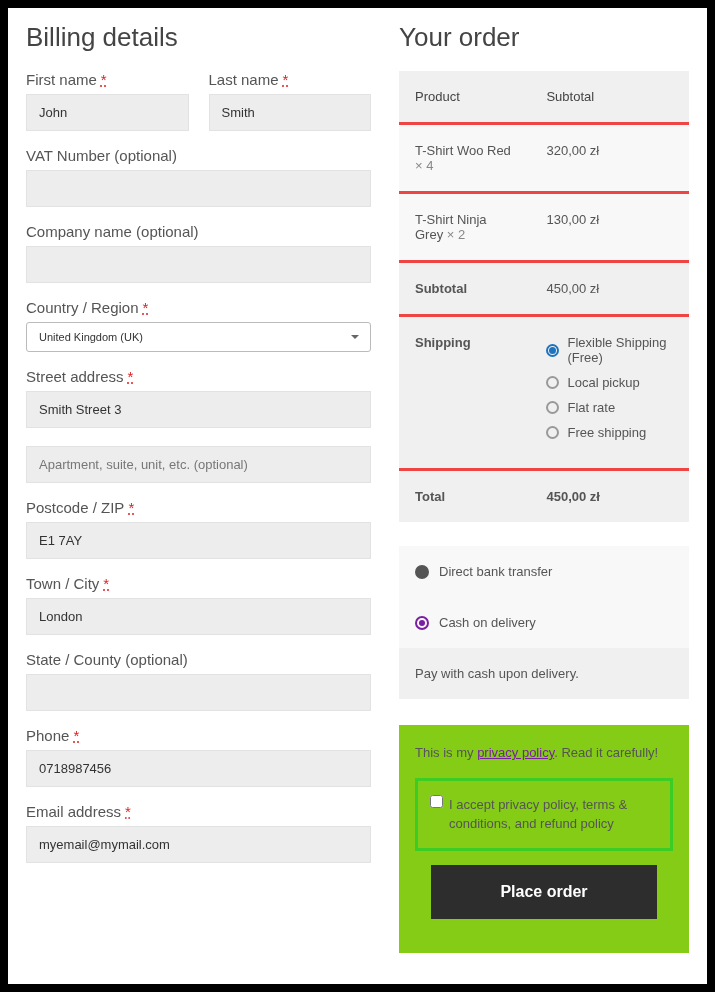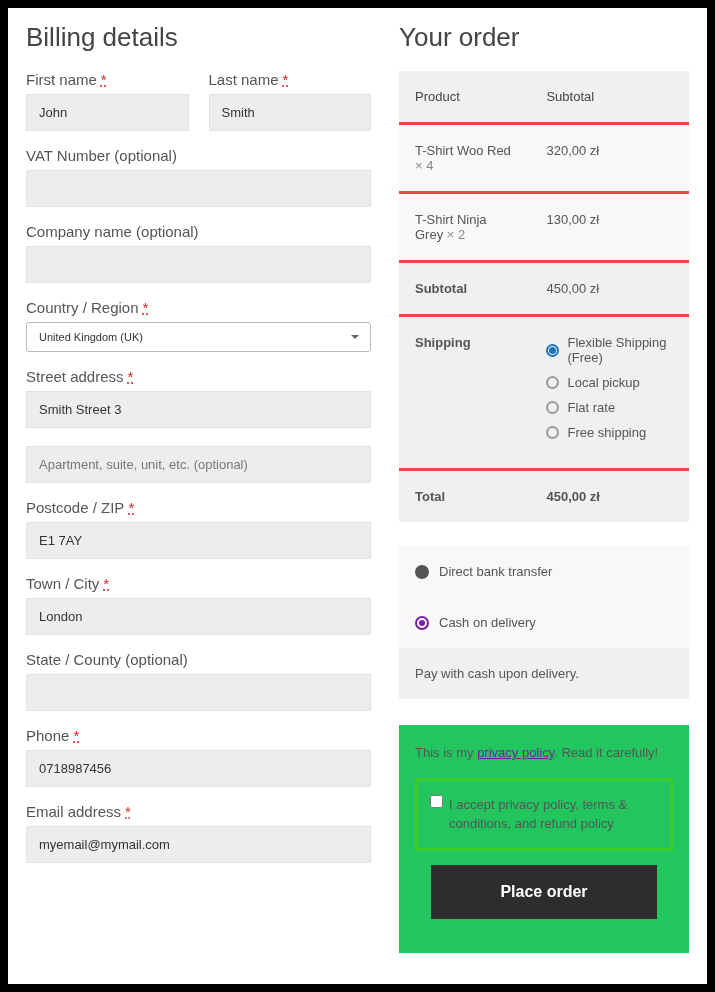--- a/index.html
+++ b/index.html
@@ -157,21 +157,21 @@
       background: #7a1fa2;
     }
     .payment-desc {
       background: #f0f0f0;
       padding: 18px 16px;
       font-size: 13px;
       color: #555;
     }
     .privacy-block {
       margin-top: 26px;
-      background: #22c55e;
+      background: #84cc16;
       padding: 18px 16px;
       font-size: 13px;
       color: #555;
       line-height: 1.6;
     }
     .privacy-link { color: #7a1fa2; text-decoration: underline; }
     .accept-box {
       margin-top: 14px;
       border: 3px solid #3bcc26;
       padding: 14px 12px;

